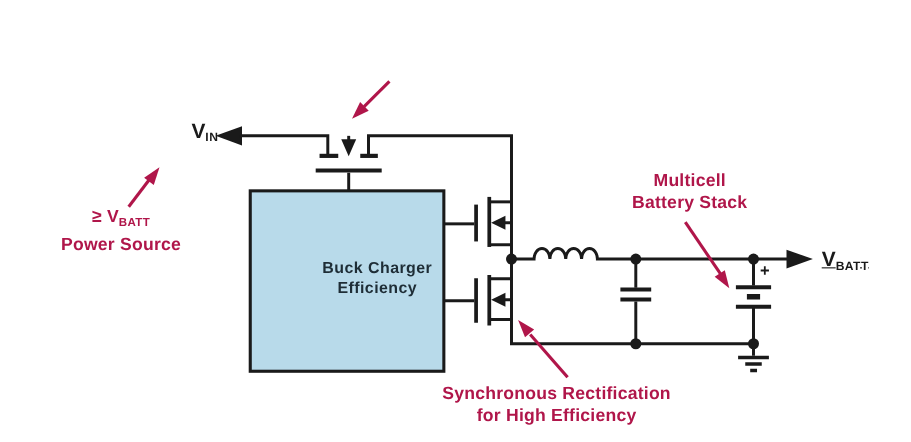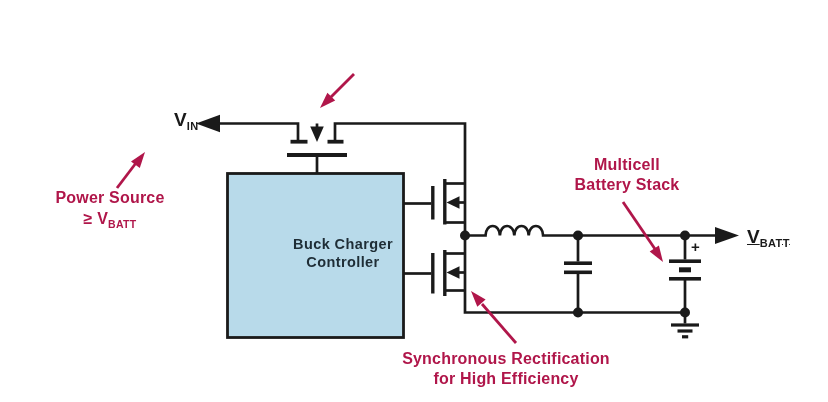--- a/index.html
+++ b/index.html
@@ -126,38 +126,38 @@
       <path class="redline" d="M623 202 L655 249"></path>
       <polygon class="redfill" points="663,262 649.7,251.6 658.9,245.6"></polygon>
 
       <path class="redline" d="M516 343 L482 304"></path>
       <polygon class="redfill" points="471,291 485.6,299.5 477.3,306.7"></polygon>
     </g>
   </svg>
 
 
   <div class="ann" style="left:110px;top:188px;">
+    <div><span>≥ V</span><span class="sub-sm">BATT</span></div>
     <div>Power Source</div>
-    <div><span>≥ V</span><span class="sub-sm">BATT</span></div>
   </div>
 
   <div class="ann" style="left:627px;top:154.5px;">
     <div>Multicell</div>
     <div>Battery Stack</div>
   </div>
 
   <div class="ann" style="left:506px;top:348.5px;">
     <div>Synchronous Rectification</div>
     <div>for High Efficiency</div>
   </div>
 
   <div class="netlabel" style="left:174px;top:110px;"><span>V</span><span class="sub">IN</span></div>
 
   <div class="netlabel" style="left:747px;top:227px;text-decoration:underline;"><span>V</span><span class="sub">BATT</span></div>
 
   <div class="plus" style="left:691px;top:239px;">+</div>
 
   <div class="ctrl-label" style="left:315px;top:236px;">
     <div>Buck Charger</div>
-    <div>Controller</div>
+    <div>Efficiency</div>
   </div>
 
 </div>
 
 </body></html>

